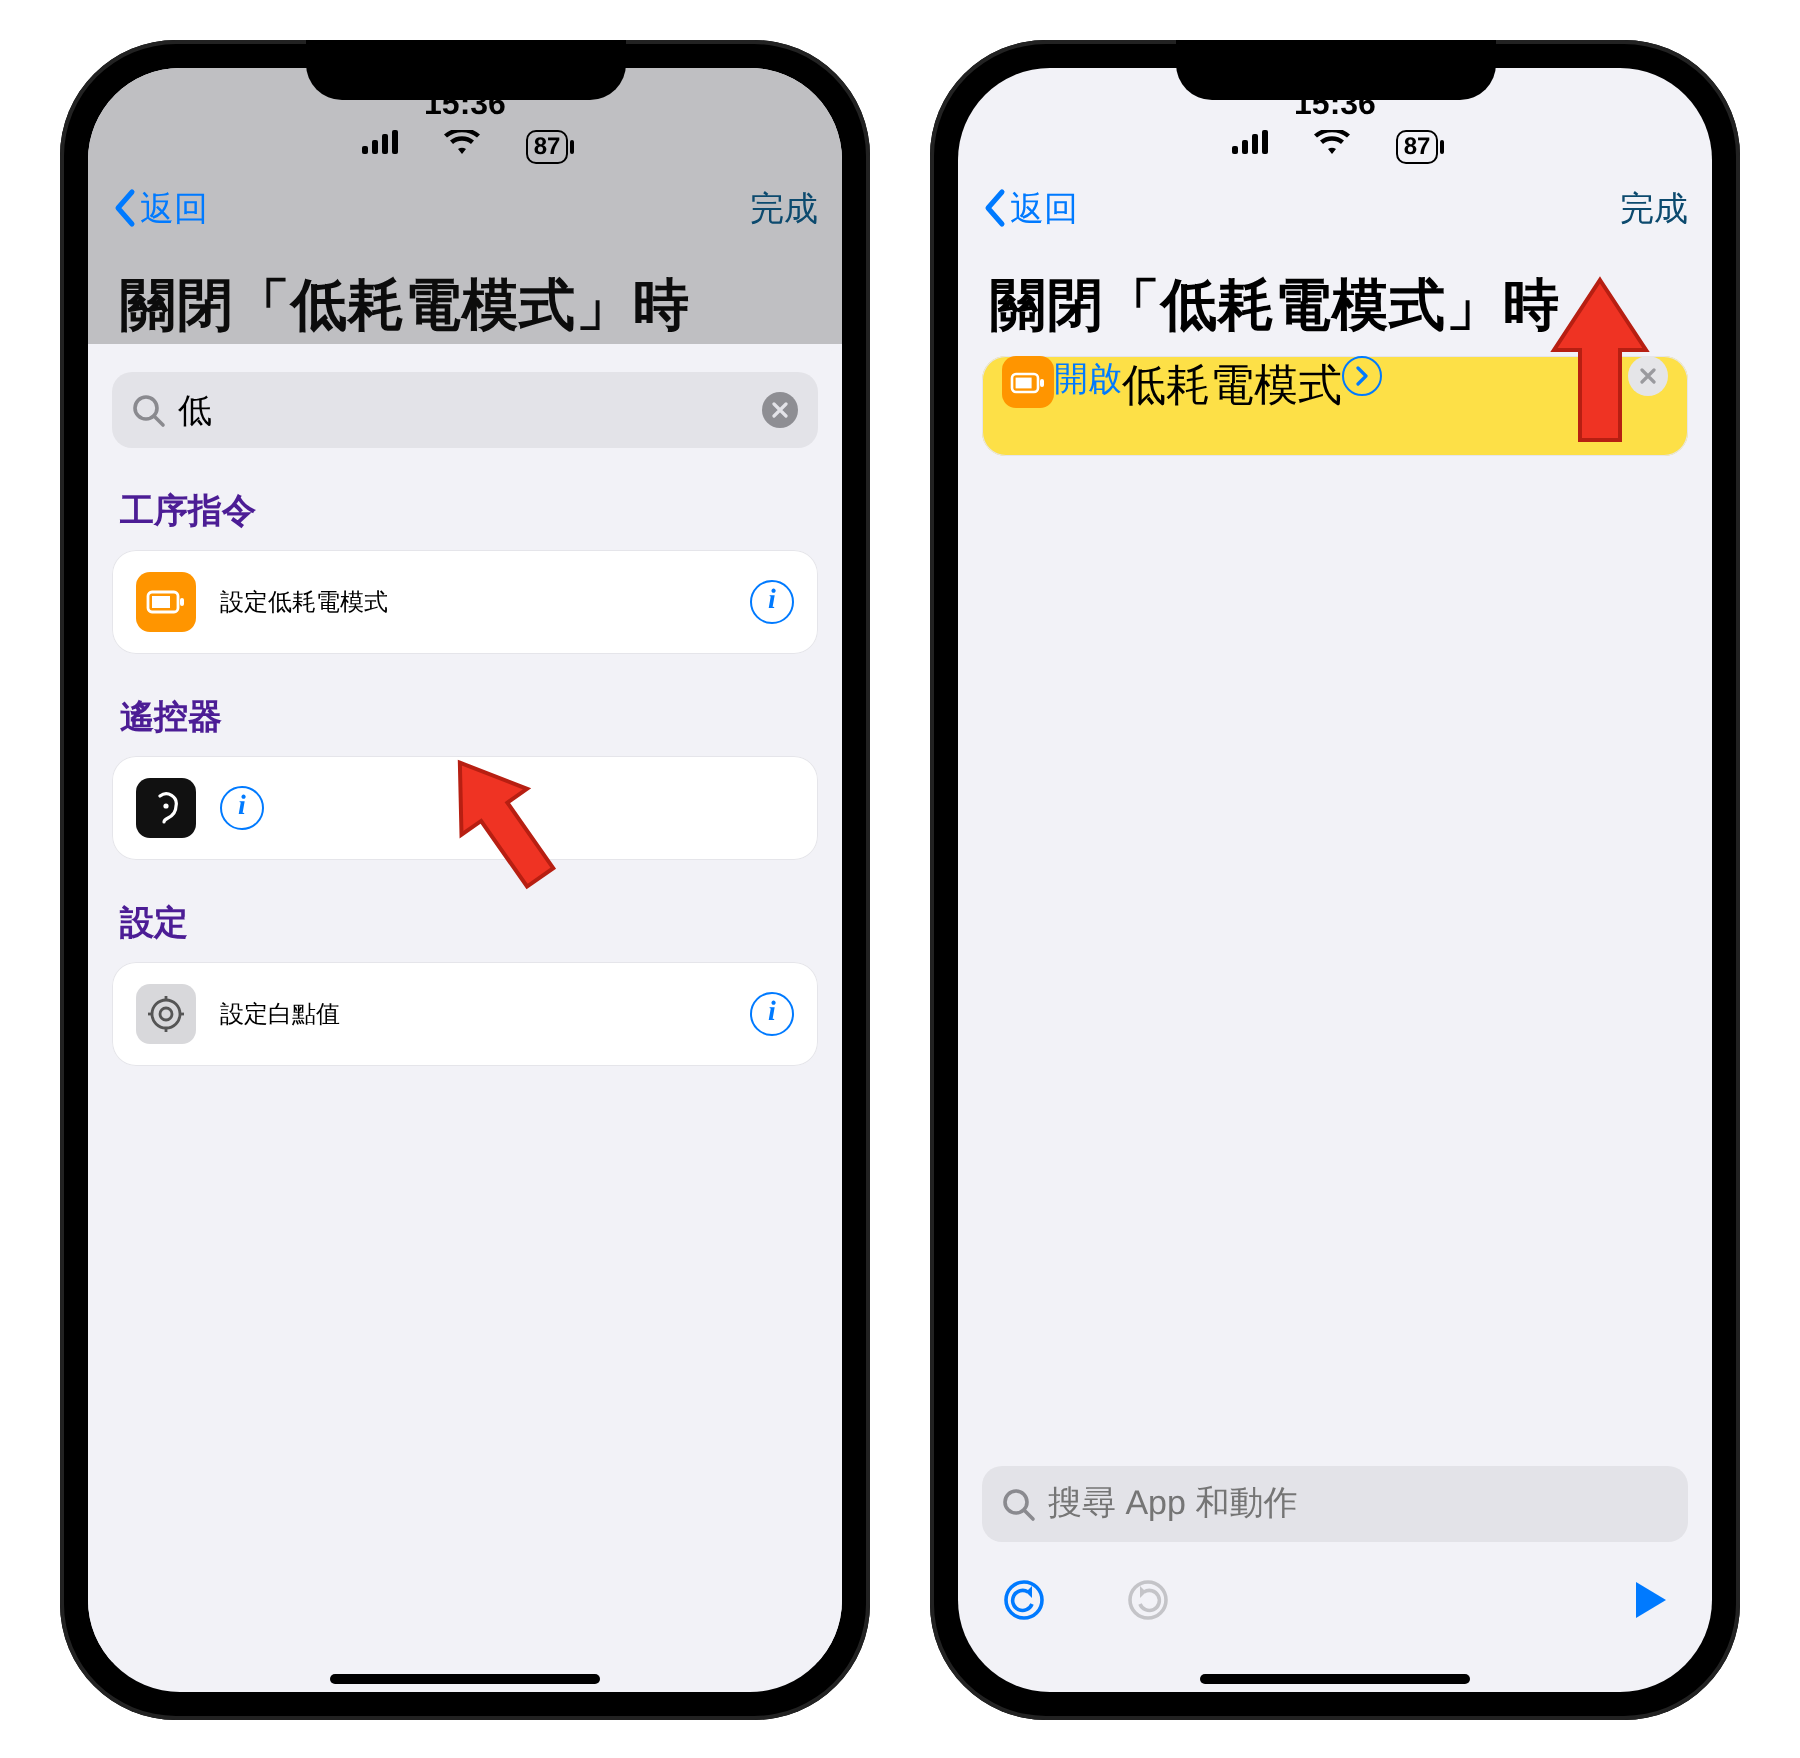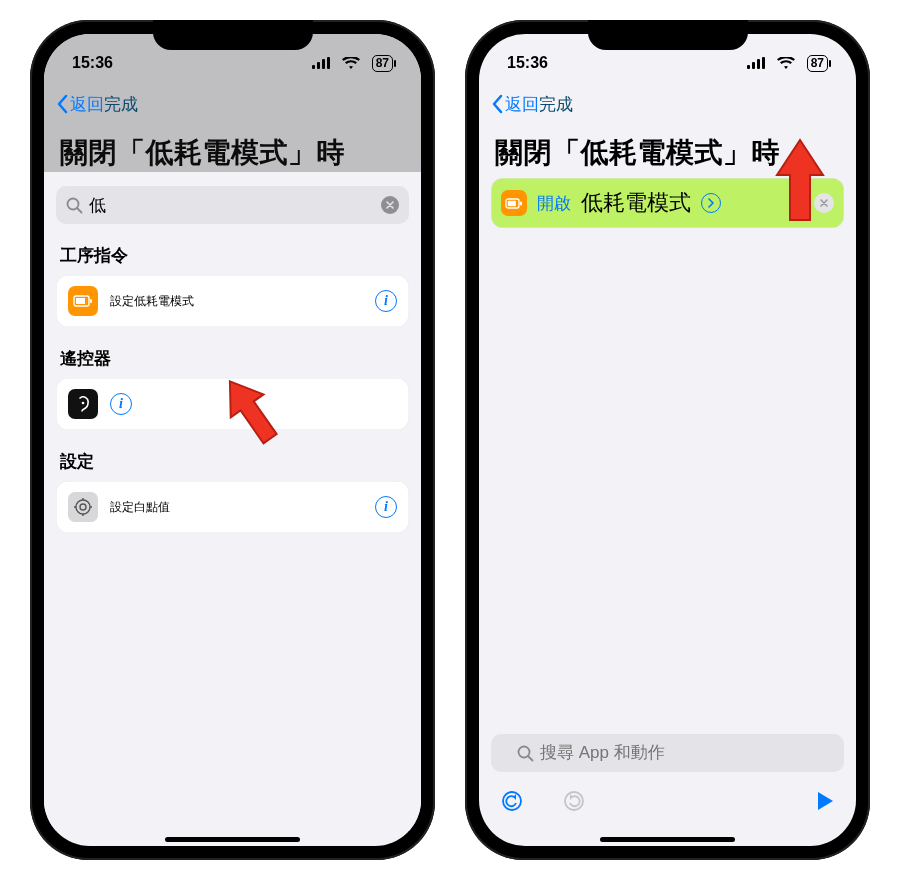--- a/index.html
+++ b/index.html
@@ -46,22 +46,23 @@
   }
   .status-bar {
     height: 48px;
     display: flex;
     align-items: center;
     justify-content: space-between;
     padding: 10px 28px 0 28px;
     font-size: 16px;
     font-weight: 600;
     color: #000;
-  }
-  .status-right { display: flex; align-items: center; gap: 12px; }
+    flex-direction: column;
+  }
+  .status-right { display: flex; gap: 23px; }
   .signal-icon, .wifi-icon { display:inline-flex; }
   .battery-badge {
     border: 1.5px solid #000;
     border-radius: 5px;
     font-size: 12px;
     padding: 0 3px;
     font-weight: 700;
     line-height: 15px;
     position: relative;
   }
@@ -72,21 +73,21 @@
     top: 4px;
     width: 2px;
     height: 7px;
     background: #000;
     border-radius: 1px;
   }
   .nav-bar {
     height: 44px;
     display: flex;
     align-items: center;
-    justify-content: flex-start;
+    justify-content: space-between;
     padding: 0 12px;
     font-size: 17px;
   }
   .nav-left { display:flex; align-items:center; color:#007aff; gap:2px; cursor:pointer; }
   .nav-right { color:#0c4a6e; cursor:pointer; }
   .page-title {
     font-size: 28px;
     font-weight: 800;
     padding: 8px 16px 0 16px;
     color: #000;
@@ -124,21 +125,21 @@
   }
   .search-clear {
     width: 18px; height: 18px; border-radius: 50%;
     background: #8e8e93; color: #e3e3e8;
     display:flex; align-items:center; justify-content:center;
     font-size: 12px; cursor:pointer;
   }
   .section-label {
     font-size: 17px;
     font-weight: 700;
-    color: #000000;
+    color: #4c1d95;
     margin: 20px 4px 8px 4px;
   }
   .action-card {
     background: #fff;
     border-radius: 12px;
     height: 52px;
     display: flex;
     align-items: center;
     padding: 0 12px;
     gap: 12px;
@@ -160,27 +161,26 @@
     display:flex; align-items:center; justify-content:center;
     font-family: Georgia, serif; font-style: italic; font-weight:600;
     font-size:14px; cursor:pointer;
   }
   .content-area {
     flex:1;
     padding: 6px 12px 0 12px;
     overflow:hidden;
   }
   .action-row {
-    background:#bef264;
+    background:#fde047;
     border-radius:12px;
     height:50px;
     display:flex;
-    align-items:center;
+    align-items:flex-start;
     padding: 0 10px;
-    gap:10px;
     box-shadow: 0 0 0 0.5px #e5e5ea inset;
   }
   .action-row .open-label { color:#007aff; font-size:17px; font-weight:500; }
   .action-row .target-label { color:#000; font-size:22px; }
   .chev-circle {
     width:20px; height:20px; border:1.5px solid #007aff; border-radius:50%;
     display:flex; align-items:center; justify-content:center; color:#007aff;
     font-size:12px; cursor:pointer;
   }
   .delete-circle {
@@ -190,21 +190,21 @@
   }
   .bottom-panel {
     padding: 0 12px 8px 12px;
   }
   .search-bottom {
     background:#e3e3e8;
     border-radius:10px;
     height:38px;
     display:flex;
     align-items:center;
-    padding:0 26px;
+    padding:0 10px;
     gap:6px;
     color:#8a8a8f;
     font-size:17px;
     margin-bottom:14px;
   }
   .search-bottom input {
     border:none; background:transparent; outline:none; flex:1;
     font-size:17px; color:#000;
   }
   .tool-row {

